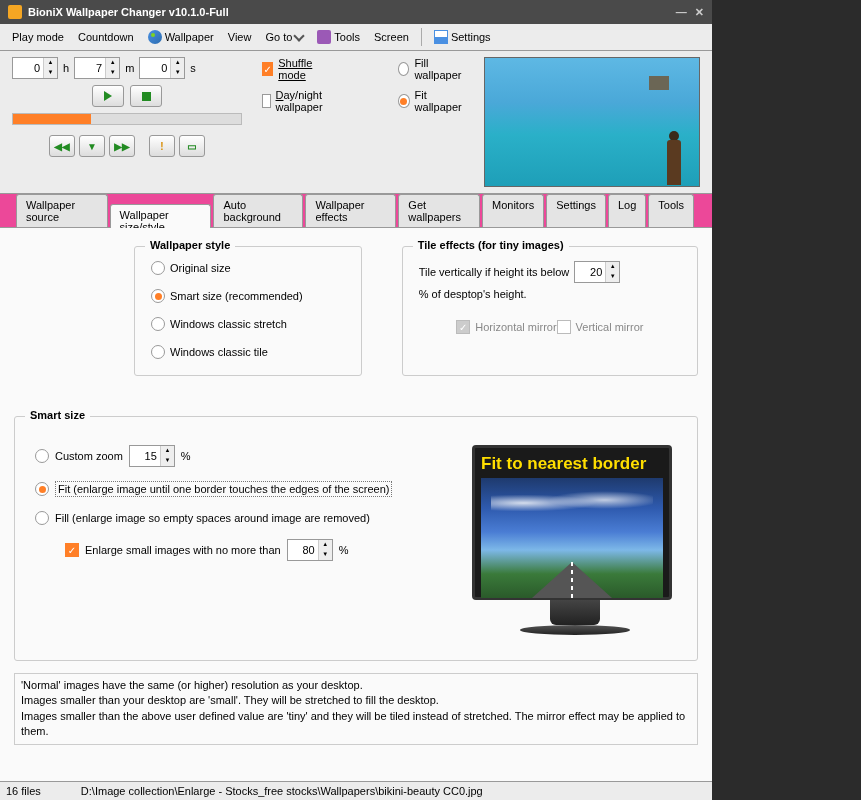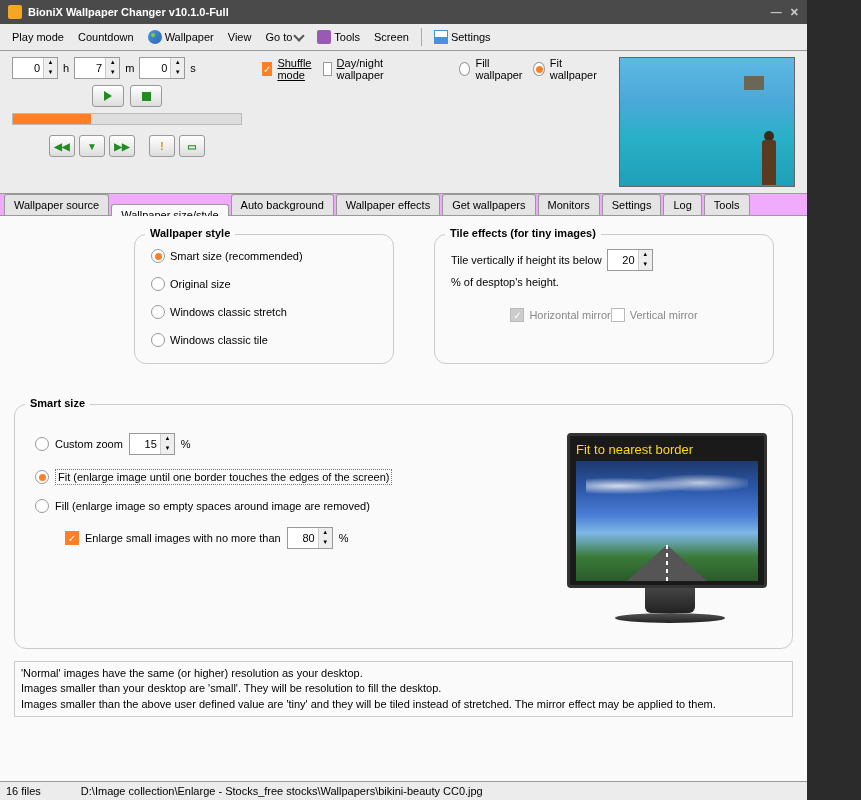--- a/index.html
+++ b/index.html
@@ -1,17 +1,17 @@
 <!DOCTYPE html>
 <html><head>
 <meta charset="utf-8">
 <style>
 * { box-sizing: border-box; margin: 0; padding: 0; font-family: Tahoma, Arial, sans-serif; font-size: 11px; }
 body { background: #2b2b2b; width: 861px; height: 800px; overflow: hidden; }
-.window { background: #4a4a4a; width: 807px; height: 800px; display: flex; flex-direction: column; }
+.window { background: #4a4a4a; width: 712px; height: 800px; display: flex; flex-direction: column; }
 .titlebar { background: #4a4a4a; color: #fff; font-weight: bold; padding: 5px 8px; display: flex; align-items: center; font-size: 12px; }
 .titlebar-icon { width: 14px; height: 14px; background: #f5a623; border-radius: 2px; margin-right: 6px; }
 .titlebar-text { flex: 1; }
 .titlebar-btns { display: flex; gap: 8px; font-size: 14px; font-weight: bold; }
 .titlebar-btn { cursor: pointer; color: #ccc; }
 .menubar { background: #ececec; padding: 3px 6px; display: flex; align-items: center; gap: 2px; border-bottom: 1px solid #999; font-size: 12px; }
 .menubar-item { padding: 3px 6px; cursor: pointer; display: flex; align-items: center; gap: 3px; }
 .menubar-sep { width: 1px; height: 18px; background: #aaa; margin: 0 4px; }
 .mini-icon { width: 14px; height: 14px; display: inline-block; }
 .icon-globe { background: linear-gradient(135deg, #4a90e2, #2b6cb0); border-radius: 50%; position: relative; }
@@ -30,51 +30,51 @@
 .play-btn { width: 32px; height: 22px; border: 1px solid #999; border-radius: 3px; background: linear-gradient(#fff, #ddd); display: flex; align-items: center; justify-content: center; cursor: pointer; }
 .tri-play { width: 0; height: 0; border-left: 8px solid #228b22; border-top: 5px solid transparent; border-bottom: 5px solid transparent; }
 .sq-stop { width: 9px; height: 9px; background: #228b22; }
 .progress { width: 230px; height: 12px; background: #ddd; border: 1px solid #bbb; }
 .progress-fill { height: 100%; background: #ff7f27; }
 .nav-row { display: flex; gap: 4px; justify-content: center; margin-top: 4px; }
 .nav-btn { width: 26px; height: 22px; border: 1px solid #999; border-radius: 3px; background: linear-gradient(#fff, #ddd); display: flex; align-items: center; justify-content: center; cursor: pointer; font-size: 10px; color: #228b22; font-weight: bold; }
 .current-sect { flex: 1; padding: 0 8px; }
 .current-row { margin-bottom: 14px; font-size: 11px; }
 .checkradio-grid { display: flex; gap: 70px; }
-.checkcol { display: flex; flex-direction: row; gap: 8px; }
+.checkcol { display: flex; flex-direction: column; gap: 8px; }
 .check-item, .radio-item { display: flex; align-items: center; gap: 5px; cursor: pointer; }
 .chk { width: 14px; height: 14px; border: 1px solid #999; background: #fff; display: flex; align-items: center; justify-content: center; }
 .chk.checked { background: #ff7f27; border-color: #ff7f27; }
 .chk.checked::after { content: "✓"; color: #fff; font-size: 10px; }
 .rad { width: 14px; height: 14px; border: 1px solid #999; border-radius: 50%; background: #fff; display: flex; align-items: center; justify-content: center; }
 .rad.checked::after { content: ""; width: 7px; height: 7px; border-radius: 50%; background: #ff7f27; }
 .preview-img { width: 235px; height: 130px; background: linear-gradient(180deg, #5eb8e4 0%, #4aa8d8 35%, #2ab0c8 60%, #1e9fb8 100%); border: 1px solid #666; position: relative; overflow: hidden; }
 .preview-tower { position: absolute; right: 30px; top: 18px; width: 20px; height: 14px; background: #6b6655; }
 .preview-person { position: absolute; right: 12px; bottom: 0; width: 24px; height: 55px; }
 .preview-person::before { content: ""; position: absolute; top: 0; left: 6px; width: 10px; height: 10px; background: #3a2a1a; border-radius: 50%; }
 .preview-person::after { content: ""; position: absolute; top: 9px; left: 4px; width: 14px; height: 45px; background: #5a3a20; border-radius: 3px 3px 0 0; }
-.tabs { background: #f0abfc; display: flex; border-bottom: 1px solid #999; padding: 0 4px; align-items: center; }
+.tabs { background: #ec4899; display: flex; border-bottom: 1px solid #999; padding: 0 16px; }
 .tab { padding: 4px 9px; border: 1px solid #999; border-bottom: none; background: #e4e4e4; margin-right: 2px; cursor: pointer; border-radius: 3px 3px 0 0; font-size: 11px; }
 .tab.active { background: #fafafa; position: relative; top: 10px; }
 .tab-content { background: #fafafa; flex: 1; padding: 18px 14px 8px; position: relative; }
-.fieldset { border: 1px solid #ccc; border-radius: 12px; padding: 14px 16px 16px; position: relative; }
+.fieldset { border: 1px solid #ccc; border-radius: 3px; padding: 14px 16px 16px; position: relative; }
 .fieldset-title { position: absolute; top: -8px; left: 10px; background: #fafafa; padding: 0 5px; font-weight: bold; font-size: 11px; }
 .top-fieldsets { display: flex; gap: 40px; margin-bottom: 40px; margin-left: 120px; }
 .ws-col { display: flex; flex-direction: column; gap: 14px; }
 .tile-row { display: flex; align-items: center; gap: 5px; margin-bottom: 14px; flex-wrap: wrap; }
 .mirror-row { display: flex; justify-content: center; margin-top: 20px; color: #888; }
 .mirror-row .chk { border-color: #bbb; }
 .smart-fieldset { margin-bottom: 12px; }
 .smart-content { display: flex; gap: 30px; padding: 14px 4px 4px; }
 .smart-left { flex: 1; display: flex; flex-direction: column; gap: 14px; }
 .smart-row { display: flex; align-items: center; gap: 6px; }
 .dotted { border: 1px dotted #777; padding: 1px 2px; }
 .monitor { width: 205px; height: 195px; position: relative; }
 .monitor-frame { width: 200px; height: 155px; background: #1a1a1a; border: 3px solid #333; border-radius: 4px; padding: 6px; position: relative; }
-.monitor-label { color: #ffde00; font-size: 13px; margin-bottom: 4px; }
+.monitor-label { color: #ffde00; font-size: 17px; margin-bottom: 4px; font-weight: bold; }
 .monitor-screen { width: 100%; height: 120px; background: linear-gradient(180deg, #1e3a6e 0%, #2e5aae 25%, #4a7dd4 45%, #7db8e8 60%, #3a7a3a 80%, #2a5a2a 100%); position: relative; overflow: hidden; }
 .monitor-road { position: absolute; bottom: 0; left: 50%; transform: translateX(-50%); width: 0; height: 0; border-left: 40px solid transparent; border-right: 40px solid transparent; border-bottom: 36px solid #555; }
 .monitor-road::after { content: ""; position: absolute; bottom: -36px; left: -1px; width: 2px; height: 36px; background: repeating-linear-gradient(#fff 0, #fff 4px, transparent 4px, transparent 8px); }
 .monitor-clouds { position: absolute; top: 10px; left: 10px; right: 10px; height: 30px; background: radial-gradient(ellipse at 20% 50%, rgba(255,255,255,0.8) 0%, transparent 40%), radial-gradient(ellipse at 70% 40%, rgba(255,255,255,0.7) 0%, transparent 35%); }
 .monitor-stand { width: 50px; height: 25px; background: linear-gradient(#444, #222); margin: 0 auto; border-radius: 0 0 6px 6px; }
 .monitor-base { width: 110px; height: 10px; background: linear-gradient(#555, #222); margin: 0 auto; border-radius: 50%; }
 .help-text { font-size: 11px; line-height: 1.4; border: 1px solid #ccc; padding: 4px 6px; }
 .statusbar { background: #ececec; border-top: 1px solid #999; padding: 3px 6px; display: flex; gap: 40px; font-size: 11px; }
 </style>
 </head>
@@ -205,26 +205,26 @@
     <span class="tab">Log</span>
     <span class="tab">Tools</span>
   </div>
 
   <div class="tab-content">
     <div class="top-fieldsets">
       <div class="fieldset" style="width:260px">
         <div class="fieldset-title">Wallpaper style</div>
         <div class="ws-col">
           <label class="radio-item">
+              <span class="rad"></span>
+              <span>Original size</span>
+            </label>
+          <label class="radio-item">
               <span class="rad checked"></span>
               <span>Smart size (recommended)</span>
-            </label>
-          <label class="radio-item">
-              <span class="rad"></span>
-              <span>Original size</span>
             </label>
           <label class="radio-item">
               <span class="rad"></span>
               <span>Windows classic stretch</span>
             </label>
           <label class="radio-item">
               <span class="rad"></span>
               <span>Windows classic tile</span>
             </label>
         </div>
@@ -302,21 +302,21 @@
             </div>
           </div>
           <div class="monitor-stand"></div>
           <div class="monitor-base"></div>
         </div>
       </div>
     </div>
 
     <div class="help-text">
       <div>'Normal' images have the same (or higher) resolution as your desktop.</div>
-      <div>Images smaller than your desktop are 'small'. They will be resolution to fill the desktop.</div>
+      <div>Images smaller than your desktop are 'small'. They will be stretched to fill the desktop.</div>
       <div>Images smaller than the above user defined value are 'tiny' and they will be tiled instead of stretched. The mirror effect may be applied to them.</div>
     </div>
   </div>
 
   <div class="statusbar">
     <span>16 files</span>
     <span>D:\Image collection\Enlarge - Stocks_free stocks\Wallpapers\bikini-beauty CC0.jpg</span>
   </div>
 </div>
 

